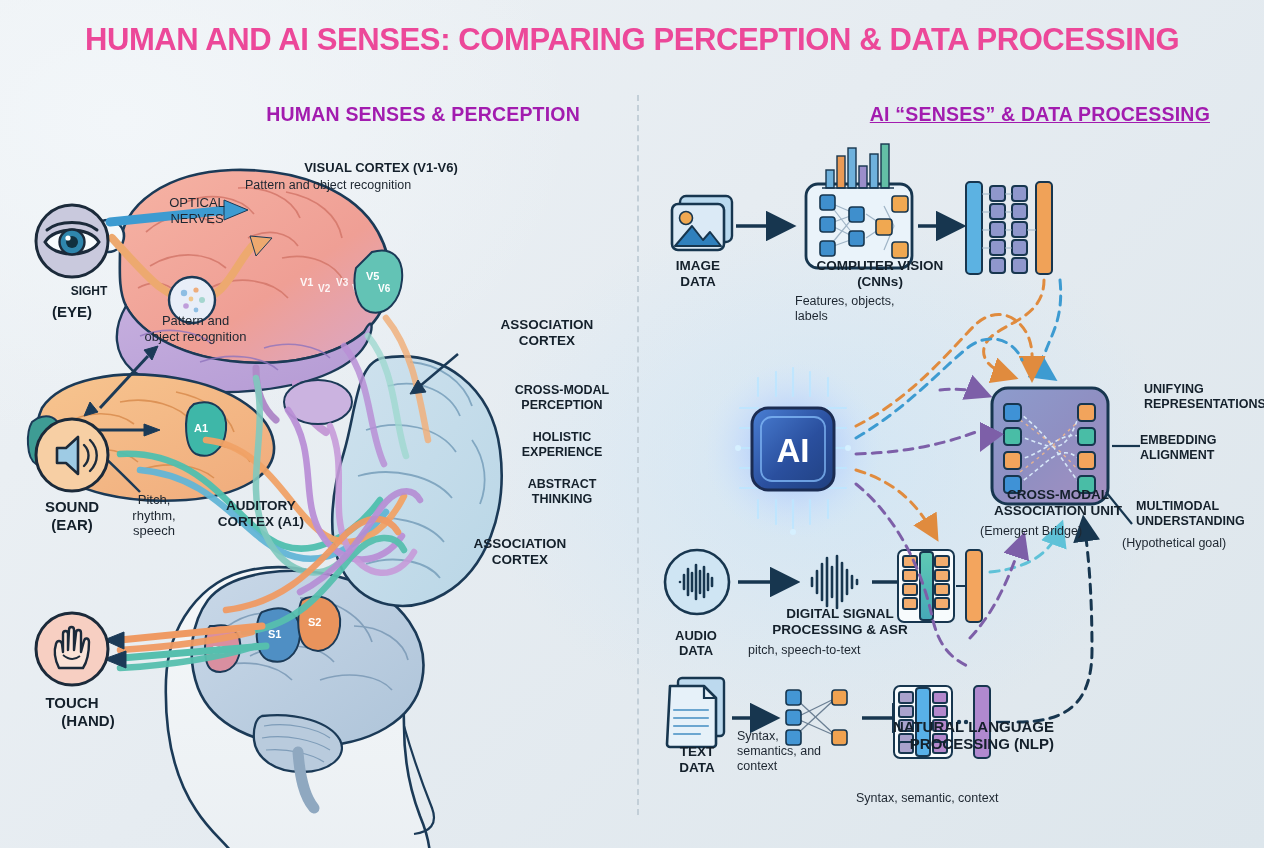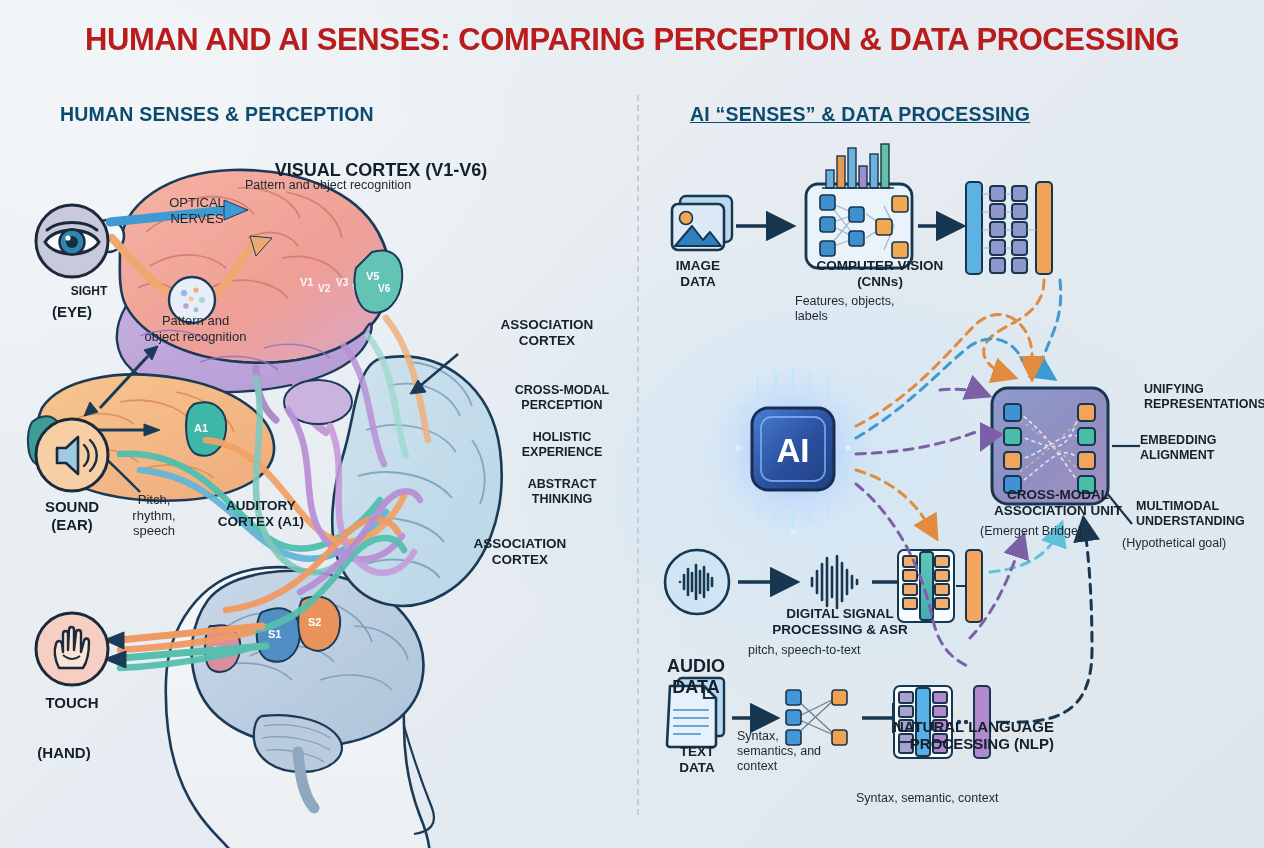--- a/index.html
+++ b/index.html
@@ -12,25 +12,25 @@
       linear-gradient(135deg,#eef2f5 0%,#e6ecf1 45%,#dde6ec 100%);
     color:#14202b;
     position:relative;
   }
   .stage{position:absolute;inset:0;}
   .abs{position:absolute;}
   
   .maintitle{
     left:0;right:0;top:22px;text-align:center;
     font-size:31px;font-weight:bold;letter-spacing:-0.4px;
-    color:#b91c1c;
+    color:#ec4899;
   }
   .panelhead{
-    font-size:19.5px;font-weight:bold;letter-spacing:.2px;color:#0c4a6e;
-    text-align:left;top:103px;
+    font-size:19.5px;font-weight:bold;letter-spacing:.2px;color:#a21caf;
+    text-align:right;top:103px;
   }
   .divider{
     left:637px;top:95px;width:0;height:720px;
     border-left:2px dashed #c3cfd8;
   }
   .lbl{font-size:13px;line-height:1.16;text-align:center;color:#14202b;}
   .cap{font-size:12.5px;line-height:1.18;text-align:left;color:#1d2630;}
   .capL{font-size:13px;line-height:1.2;color:#1d2630;}
   .hdr{font-weight:bold;}
   .t-left{text-align:left;}
@@ -265,37 +265,37 @@
 
   <svg class="abs" style="left:33px;top:610px;" width="78" height="78">
     <circle cx="39" cy="39" r="36" fill="#f7cfc2" stroke="#1b2a3a" stroke-width="3"></circle>
     <path d="M26 58 C 21 48 21 40 23 34 C 24 30 28 30 29 34 L 30 42 L 30 24
              C 30 20 35 20 35 24 L 35 40 L 36 20 C 36 16 41 16 41 20 L 41 40
              L 43 23 C 43 19 48 19 48 23 L 48 42 L 51 31 C 52 27 56 28 56 32
              C 56 44 54 52 50 58 Z" fill="#fae3d8" stroke="#1b2a3a" stroke-width="2.4" stroke-linejoin="round"></path>
     <path d="M30 45 C 36 50 42 50 47 46" fill="none" stroke="#1b2a3a" stroke-width="1.8"></path>
   </svg>
   <div class="abs lbl hdr" style="left:8px;top:694px;width:128px;font-size:15px;">TOUCH</div>
-  <div class="abs lbl hdr" style="left:0;top:712px;width:128px;font-size:15px;margin-top:32px;">(HAND)</div>
+  <div class="abs lbl hdr" style="left:24px;top:712px;width:128px;font-size:15px;">(HAND)</div>
 
   <div class="abs capL" style="left:142px;top:195px;width:110px;text-align:center;">
     <div>OPTICAL</div>
     <div>NERVES</div>
   </div>
   <div class="abs capL" style="left:118px;top:313px;width:155px;text-align:center;">
     <div>Pattern and</div>
     <div>object recognition</div>
   </div>
   <div class="abs capL" style="left:118px;top:492px;width:72px;text-align:center;">
     <div>Pitch,</div>
     <div>rhythm,</div>
     <div>speech</div>
   </div>
 
-  <div class="abs lbl hdr" style="left:250px;top:160px;width:262px;font-size:18px;">VISUAL CORTEX (V1-V6)</div>
+  <div class="abs lbl hdr" style="left:250px;top:160px;width:262px;font-size:13px;">VISUAL CORTEX (V1-V6)</div>
   <div class="abs cap" style="left:245px;top:178px;width:272px;">Pattern and object recognition</div>
 
   <div class="abs lbl hdr" style="left:185px;top:498px;width:152px;font-size:13.5px;">
     <div>AUDITORY</div>
     <div>CORTEX (A1)</div>
   </div>
 
   <div class="abs lbl hdr" style="left:477px;top:317px;width:140px;font-size:13.5px;">
     <div>ASSOCIATION</div>
     <div>CORTEX</div>
@@ -616,21 +616,21 @@
   <div class="abs lbl hdr" style="left:790px;top:258px;width:180px;font-size:13.5px;">
     <div>COMPUTER VISION</div>
     <div>(CNNs)</div>
   </div>
   <div class="abs cap" style="left:795px;top:294px;width:170px;">
     <div>Features, objects,</div>
     <div>labels</div>
   </div>
 
 
-  <div class="abs lbl hdr" style="left:660px;top:628px;width:72px;font-size:18px;margin-top:28px;">
+  <div class="abs lbl hdr" style="left:660px;top:628px;width:72px;font-size:13px;">
     <div>AUDIO</div>
     <div>DATA</div>
   </div>
   <div class="abs lbl hdr" style="left:750px;top:606px;width:180px;font-size:13.5px;">
     <div>DIGITAL SIGNAL</div>
     <div>PROCESSING &amp; ASR</div>
   </div>
   <div class="abs cap" style="left:748px;top:643px;width:184px;">pitch, speech-to-text</div>
 
   <div class="abs lbl hdr" style="left:662px;top:744px;width:70px;font-size:13.5px;">

